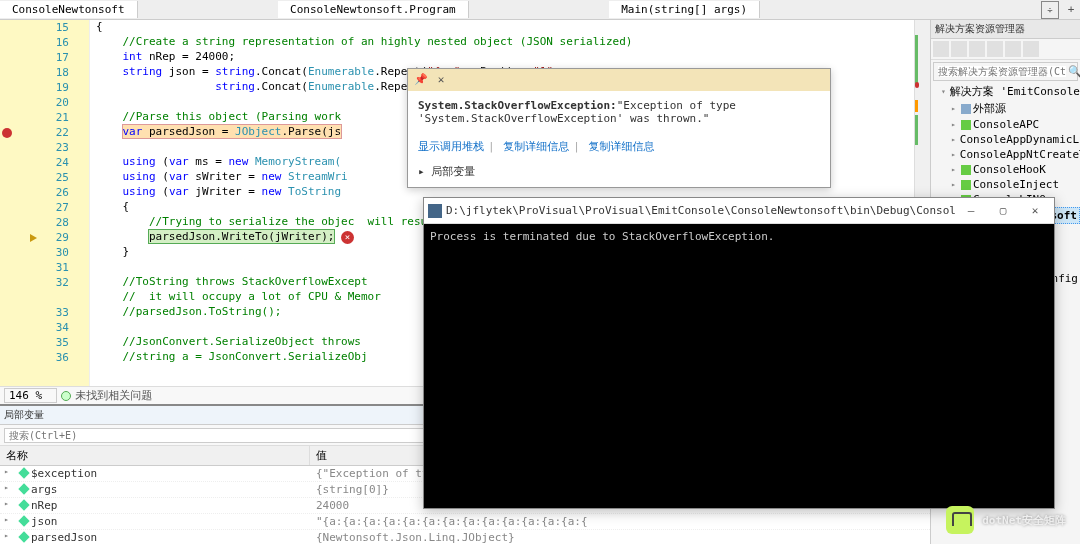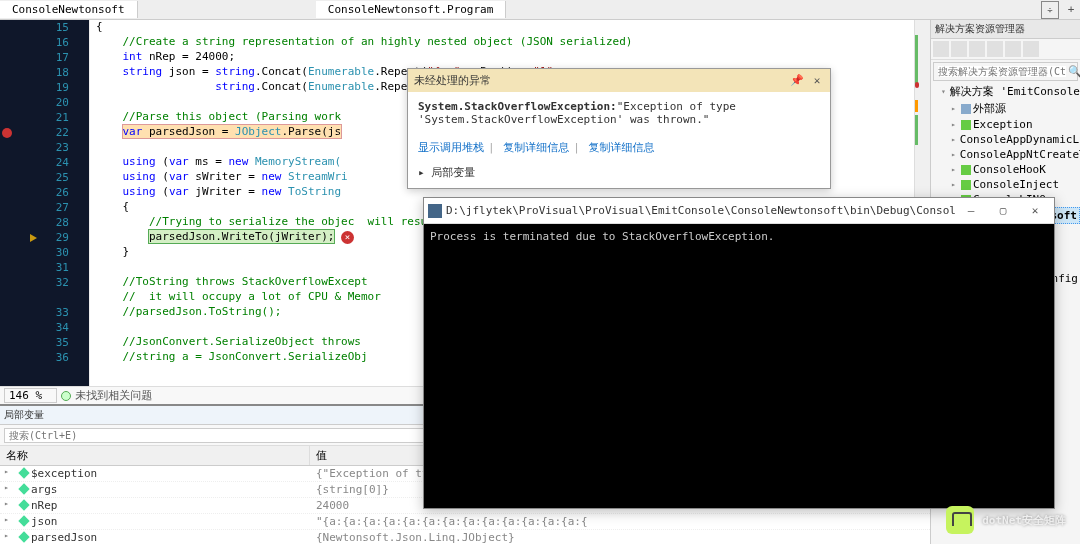--- a/index.html
+++ b/index.html
@@ -12,21 +12,21 @@
     .tabicon { width: 18px; height: 18px; display: flex; align-items: center; justify-content: center; color: #555; }
     .tabicon.collapse { border: 1px solid #888; margin-right: 3px; font-size: 9px; }
 
     
     .container { display: flex; height: calc(100% - 20px); }
     .editor-area { flex: 1; display: flex; flex-direction: column; min-width: 0; }
     .solution-explorer { width: 150px; background: #f5f5f5; border-left: 1px solid #ccc; display: flex; flex-direction: column; }
 
     
     .editor { flex: 1; display: flex; background: #fff; position: relative; overflow: hidden; }
-    .gutter { width: 90px; background: #0f172a; border-right: 1px solid #eee; }
+    .gutter { width: 90px; background: #fef9c3; border-right: 1px solid #eee; }
     .gutter-row { height: 15px; display: flex; align-items: center; justify-content: flex-end; padding-right: 20px; color: #2b91af; font-size: 10px; position: relative; }
     .breakpoint { position: absolute; left: 2px; width: 10px; height: 10px; background: #c33; border-radius: 50%; }
     .arrow { position: absolute; left: 30px; width: 0; height: 0; border-top: 4px solid transparent; border-bottom: 4px solid transparent; border-left: 7px solid #c99910; }
     .code { flex: 1; font-family: Consolas, monospace; font-size: 12px; }
     .code-line { height: 15px; white-space: pre; padding-left: 6px; }
     .hl1 { background: #ffe0b0; outline: 1px solid #d99; }
     .hl2 { background: #d4efc5; outline: 1px solid #5a5; }
     .errcirc { display: inline-block; width: 13px; height: 13px; background: #c33; border-radius: 50%; color: #fff; text-align: center; line-height: 13px; font-size: 9px; vertical-align: middle; }
     .c-com { color: #008000; text-align: center; }
     .c-kw { color: #0000ff; }
@@ -107,20 +107,21 @@
     .wm-ico::before { content: ""; position: absolute; left: 6px; top: 6px; width: 16px; height: 12px; border: 2px solid #444; border-radius: 3px 3px 0 0; border-bottom: none; }
   </style>
 </head>
 <body>
 
 <div class="tabbar">
   <div class="tab"><span>ConsoleNewtonsoft</span></div>
   <div class="tabspacer"></div>
   <div class="tab"><span>ConsoleNewtonsoft.Program</span></div>
   <div class="tabspacer"></div>
+  <div class="tab"><span>Main(string[] args)</span></div>
   <div class="tabspacer" style="flex:2"></div>
   <div class="tabicon collapse">÷</div>
   <div class="tabicon">+</div>
 </div>
 
 <div class="container">
   <div class="editor-area">
     <div class="editor">
       <div class="gutter">
         <div class="gutter-row">
@@ -298,21 +299,21 @@
           <span>解决方案 'EmitConsole' (15 个项目</span>
         </div>
       <div class="se-node ind2">
           <span class="se-arrow">▸</span>
           <span class="se-ico"></span>
           <span>外部源</span>
         </div>
       <div class="se-node ind2">
           <span class="se-arrow">▸</span>
           <span class="se-ico cs"></span>
-          <span>Exception</span>
+          <span>ConsoleAPC</span>
         </div>
       <div class="se-node ind2">
           <span class="se-arrow">▸</span>
           <span class="se-ico cs"></span>
           <span>ConsoleAppDynamicLINQ</span>
         </div>
       <div class="se-node ind2">
           <span class="se-arrow">▸</span>
           <span class="se-ico cs"></span>
           <span>ConsoleAppNtCreateThreadEx</span>
@@ -361,21 +362,20 @@
           <span class="se-arrow">▸</span>
           <span class="se-ico cs"></span>
           <span>Program.cs</span>
         </div>
     </div>
   </div>
 </div>
 
 <div class="exc-popup">
   <div class="exc-hdr">
-    <span class="exc-hdr-title">未经处理的异常</span>
     <span class="exc-pin">📌</span>
     <span class="exc-close">✕</span>
   </div>
   <div class="exc-body">
     <div class="exc-msg"><b>System.StackOverflowException:</b><span>"Exception of type</span></div>
     <div class="exc-msg">'System.StackOverflowException' was thrown."</div>
   </div>
   <div class="exc-links">
     <a>显示调用堆栈</a><span class="sep">|</span>
     <a>复制详细信息</a><span class="sep">|</span>

